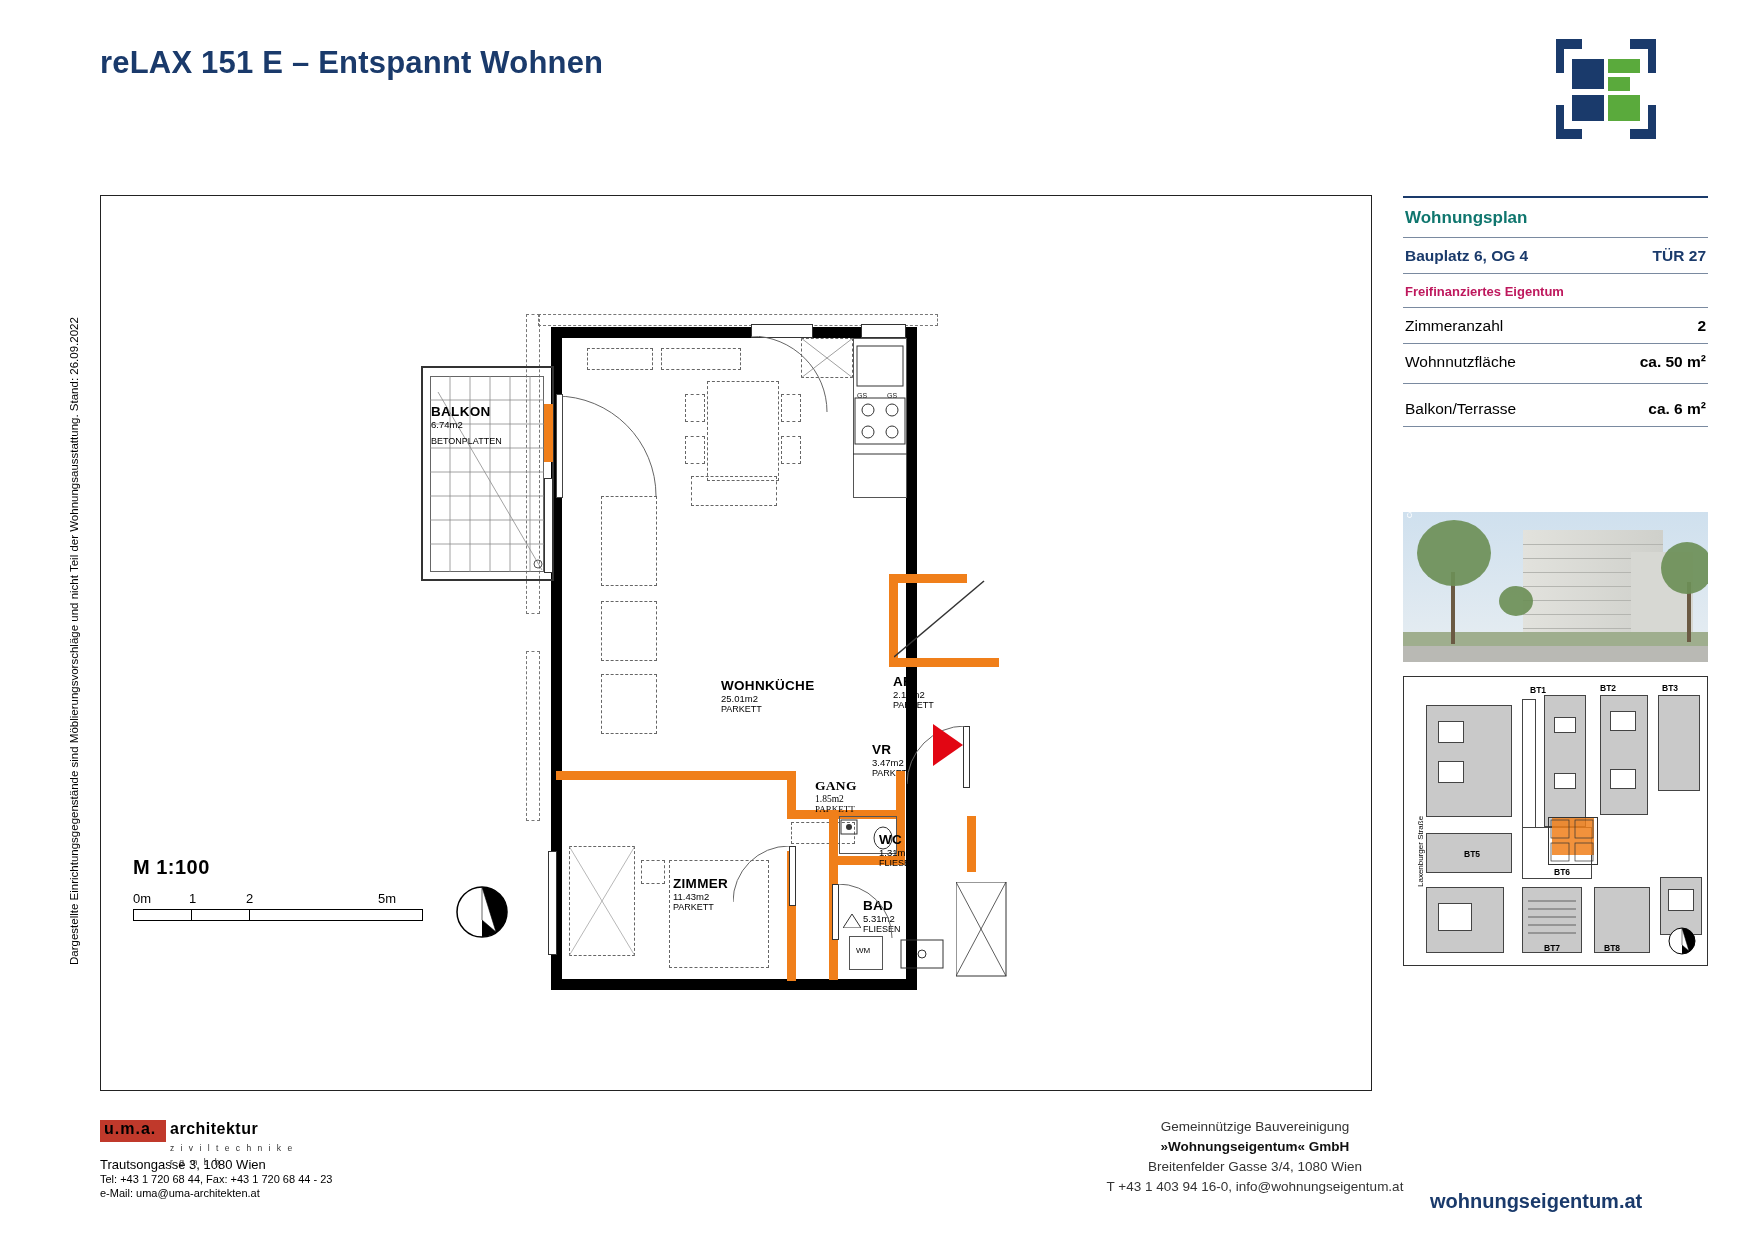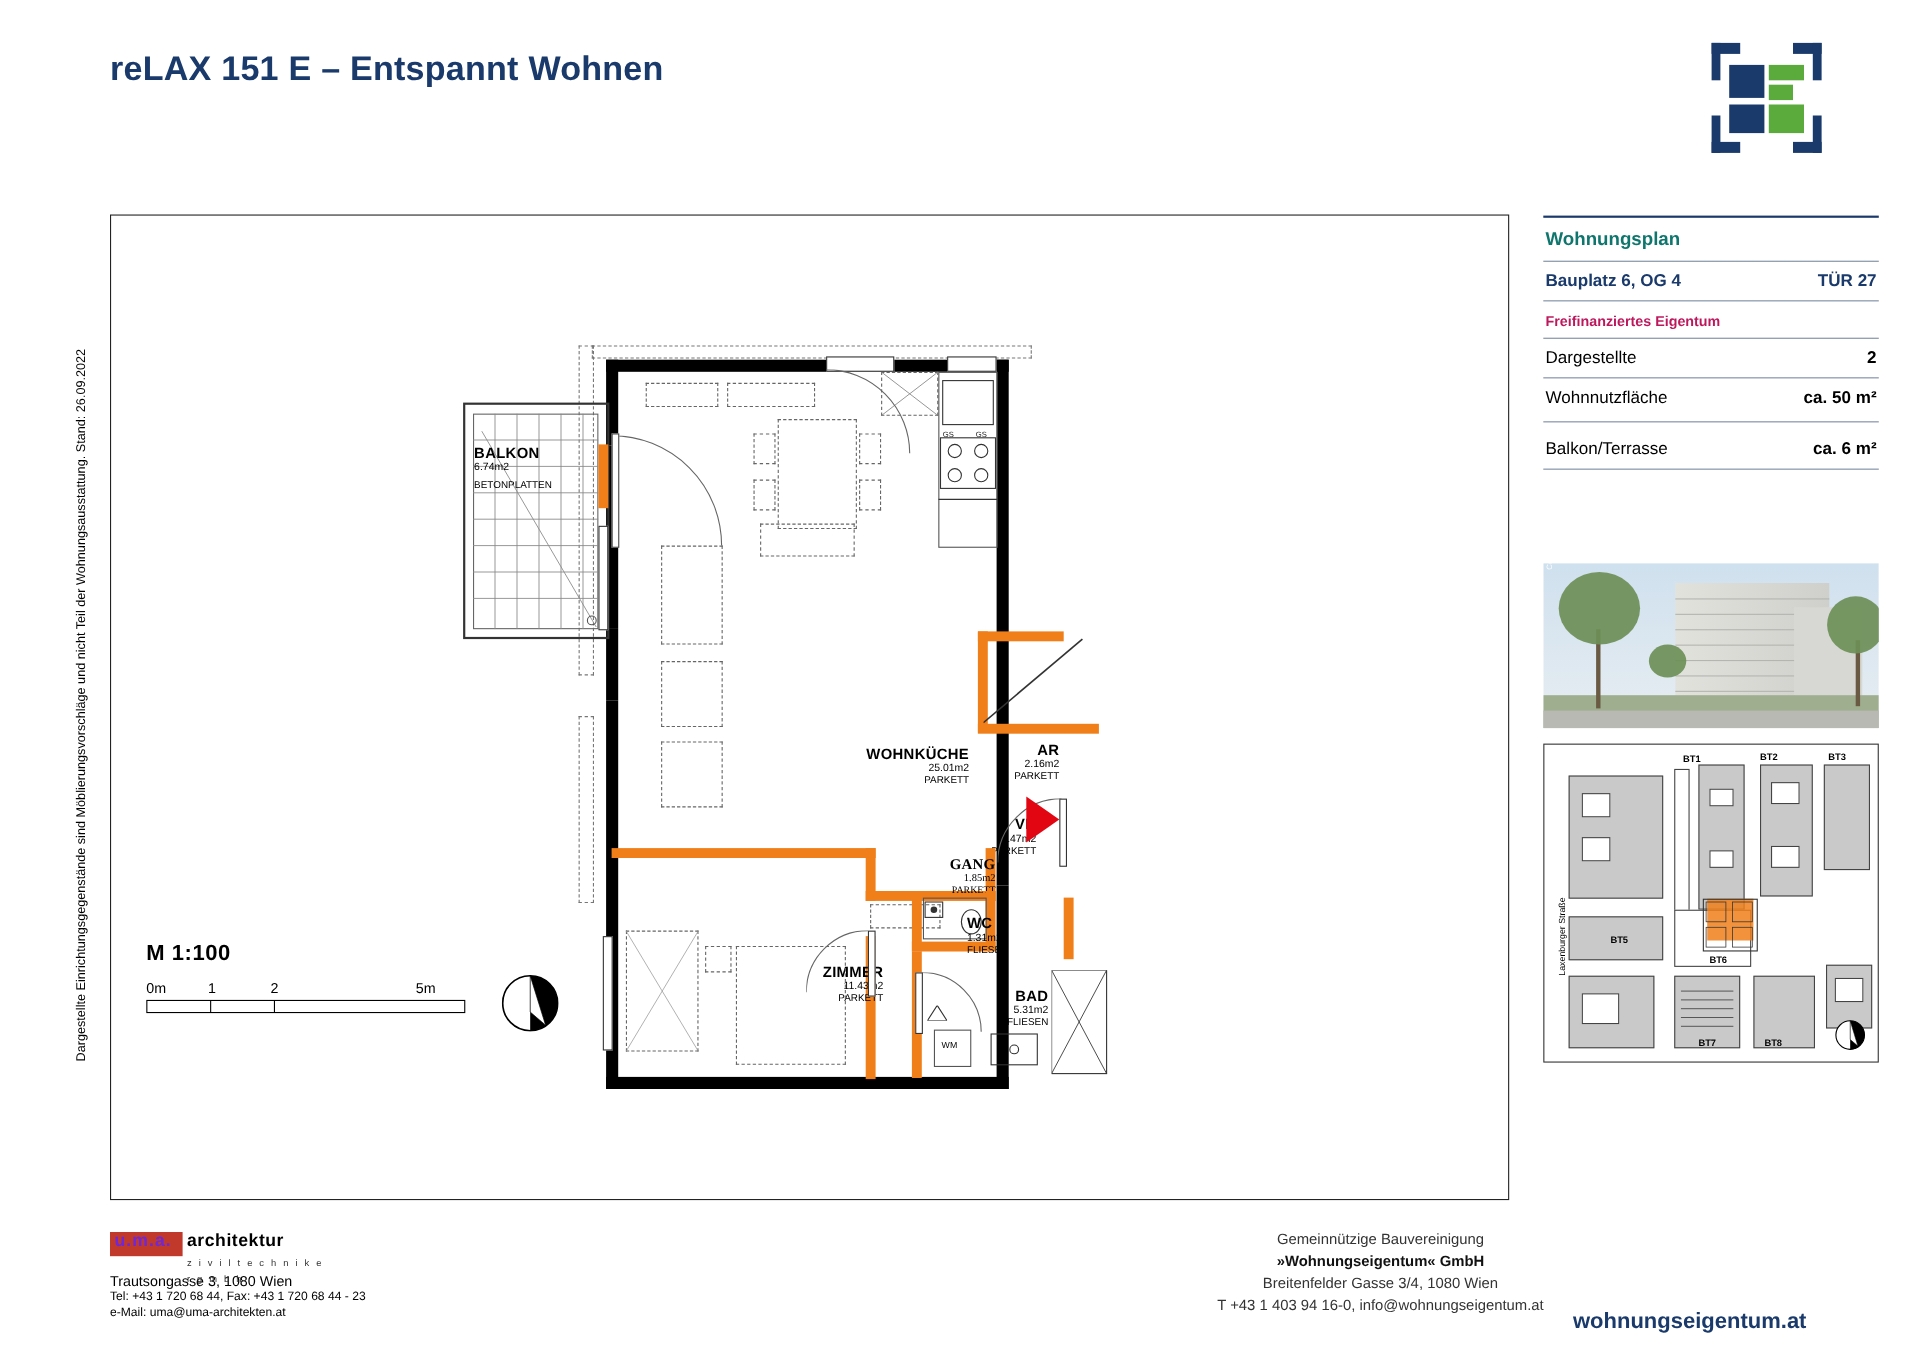--- a/index.html
+++ b/index.html
@@ -78,36 +78,36 @@
   #sitemap .blk { position:absolute; background:#fff; border:1px solid #444; }
   #sitemap .gray { background:#c9c9c9; }
   #sitemap .lbl { position:absolute; font-size:8.5px; font-weight:bold; }
   #sitemap .streetlbl { position:absolute; font-size:8px; transform:rotate(-90deg); transform-origin:left top; white-space:nowrap; }
   #sitemap .hl { position:absolute; background:#f07f1a; }
 
   
   #footer-arch { position:absolute; left:100px; top:1120px; font-size:11px; line-height:14px; }
   #uma-logo { width:196px; height:30px; position:relative; }
   #uma-logo .red { position:absolute; left:0; top:0; width:66px; height:22px; background:#c0392b; }
-  #uma-logo .redtxt { position:absolute; left:4px; top:2px; color:#6d28d9; font-weight:bold; font-size:16px; letter-spacing:1px;text-align:right; }
+  #uma-logo .redtxt { position:absolute; left:4px; top:2px; color:#000000; font-weight:bold; font-size:16px; letter-spacing:1px;text-align:right; }
   #uma-logo .arch { position:absolute; left:70px; top:2px; font-size:16px; font-weight:bold; letter-spacing:0.5px; }
   #uma-logo .sub { position:absolute; left:70px; top:21px; font-size:8.5px; letter-spacing:2px; color:#333; }
   #footer-arch .addr { margin-top:8px; }
 
   #footer-center { position:absolute; left:1105px; top:1117px; width:300px; text-align:center; font-size:13.5px; line-height:20px; color:#333; }
   #footer-center .b { font-weight:bold; color:#111; }
   #footer-url { position:absolute; left:1430px; top:1190px; font-size:20px; font-weight:bold; color:#1a3a6b; }
 
   
   #fp { position:absolute; left:0; top:0; width:1272px; height:896px; }
   .wall { position:absolute; background:#000; }
   .wall-or { position:absolute; background:#f07f1a; }
   .thin { position:absolute; border:1px solid #555; }
   .dash { position:absolute; border:1px dashed #666; }
-  .rlabel { position:absolute; text-align:right; line-height:1.15; }
+  .rlabel { position:absolute; text-align:left; line-height:1.15; }
   .rname { font-size:13.5px; font-weight:bold; letter-spacing:0.3px; }
   .rarea { font-size:9.5px; }
   .rmat { font-size:9px; }
   #entry-arrow { position:absolute; width:0; height:0; border-top:21px solid transparent; border-bottom:21px solid transparent; border-left:30px solid #e20613; }
 </style>
 </head>
 <body>
 
 <div id="header">
   <div id="title-line1">reLAX 151 E – Entspannt Wohnen</div>
@@ -375,21 +375,21 @@
   <div class="info-title">Wohnungsplan</div>
   <hr class="hr-thin">
   <div class="info-row bold">
     <span class="lbl">Bauplatz 6, OG 4</span>
     <span class="val">TÜR 27</span>
   </div>
   <hr class="hr-thin">
   <div class="info-section-head">Freifinanziertes Eigentum</div>
   <hr class="hr-thin">
   <div class="info-row">
-    <span class="lbl">Dargestellte</span>
+    <span class="lbl">Zimmeranzahl</span>
     <span class="val">2</span>
   </div>
   <hr class="hr-thin">
   <div class="info-row">
     <span class="lbl">Wohnnutzfläche</span>
     <span class="val">ca. 50 m²</span>
   </div>
   <hr class="hr-thin" style="margin-top:4px;">
   <div class="info-row" style="padding-top:16px;">
     <span class="lbl">Balkon/Terrasse</span>

